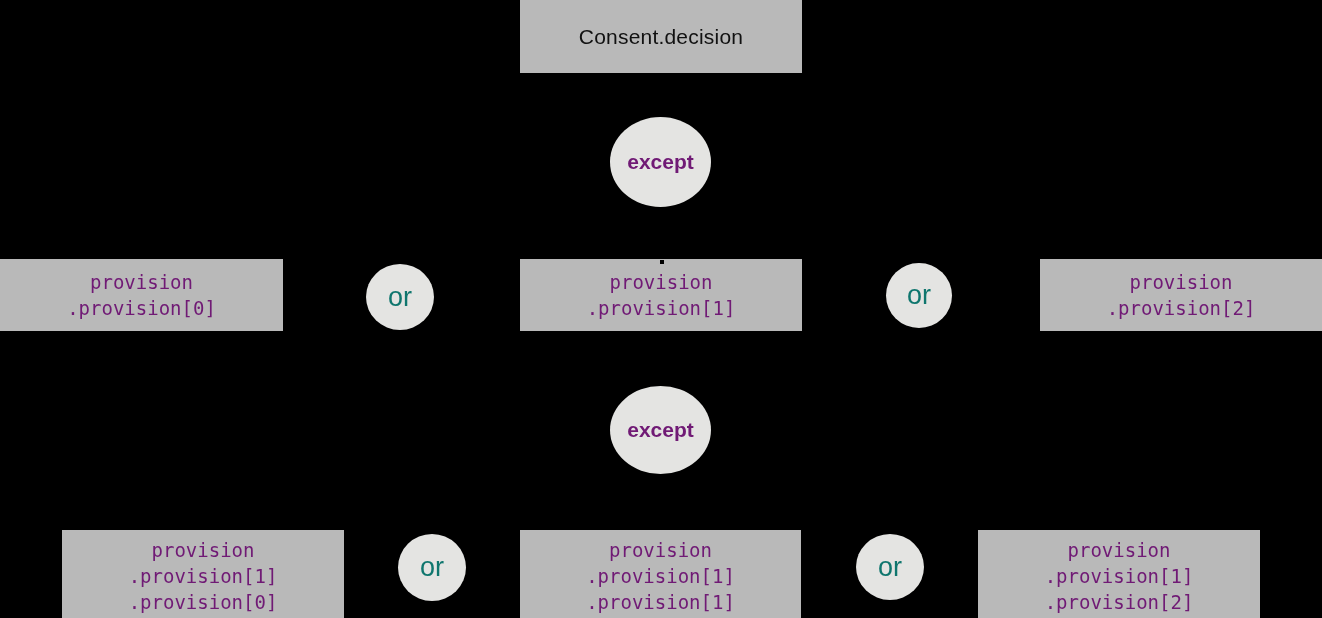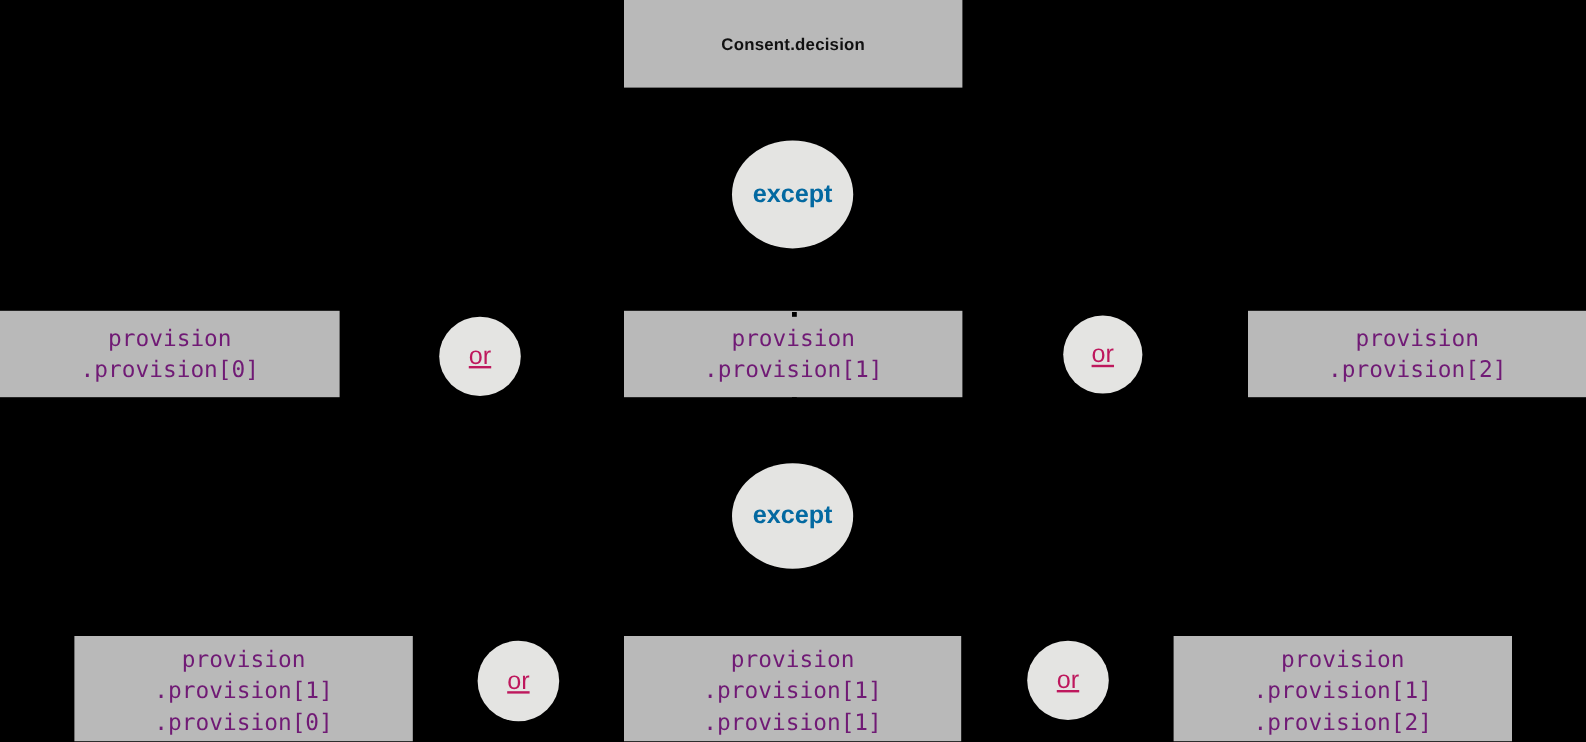--- a/index.html
+++ b/index.html
@@ -24,35 +24,34 @@
     justify-content: center;
   }
   .box {
     background: #b9b9b9;
   }
   .ellipse {
     background: #e4e4e2;
     border-radius: 50%;
   }
   .root-label {
-    font-weight: 700;
-    font-size: 14px;
+    font-weight: 400;
+    font-size: 21px;
     color: #111111;
     letter-spacing: 0.2px;
   }
   .except-label {
     font-weight: 700;
     font-size: 21px;
-    color: #0369a1;
+    color: #701a75;
   }
   .or-label {
     font-weight: 400;
-    font-size: 21px;
-    color: #be185d;
-    text-decoration: underline;
+    font-size: 27px;
+    color: #0f766e;
   }
   .mono-line {
     font-family: "DejaVu Sans Mono", "Liberation Mono", monospace;
     font-size: 19px;
     line-height: 26px;
     color: #701a75;
     white-space: pre;
     text-align: center;
   }
   .row2-box {

